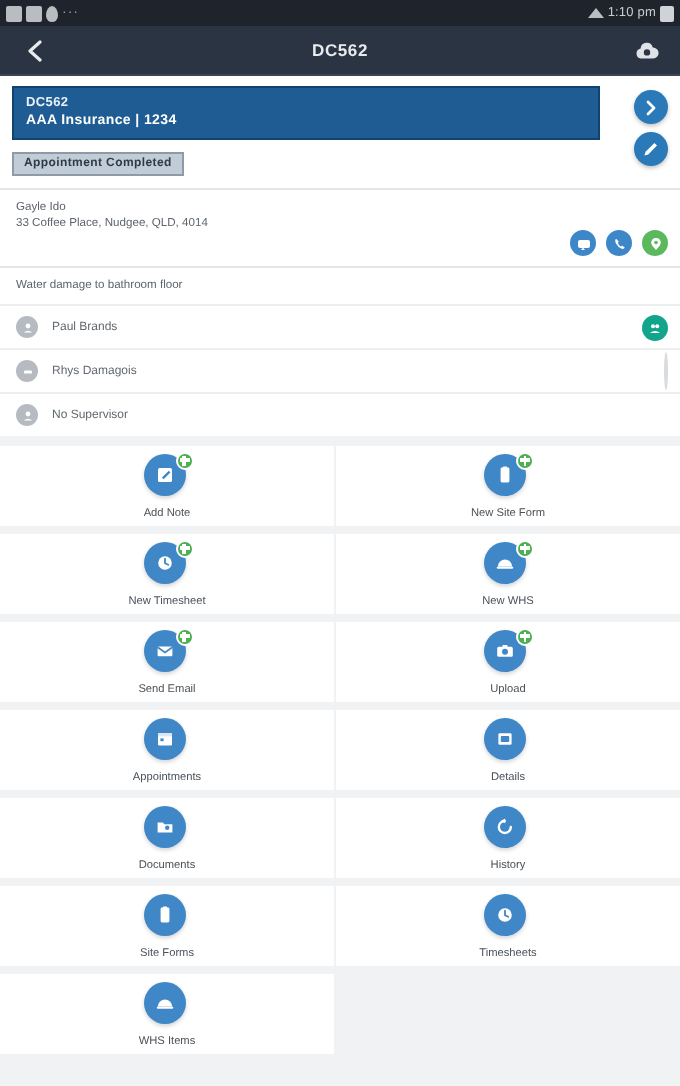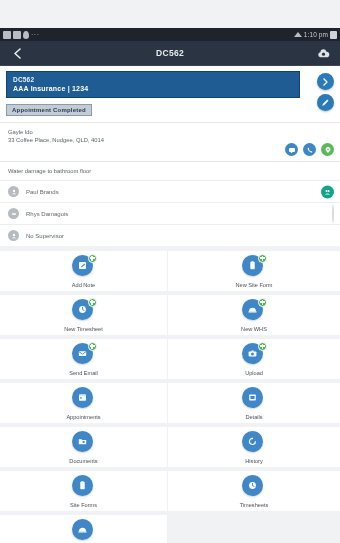--- a/index.html
+++ b/index.html
@@ -2,21 +2,21 @@
 <html><head>
 <meta charset="utf-8">
 <style>
   * { box-sizing: border-box; margin: 0; padding: 0; }
   html, body {
     width: 340px; height: 543px;
     font-family: "Liberation Sans", sans-serif;
     background: #f1f2f4;
     overflow: hidden;
   }
-  #app { width: 340px; height: 421px; position: relative; background: #f1f2f4; margin-top: 28px; }
+  #app { width: 340px; height: 421px; position: relative; background: #f1f2f4; }
 
   
   .statusbar {
     height: 13px; background: #1f242c;
     display: flex; align-items: center; justify-content: space-between;
     padding: 0 3px;
   }
   .sb-left { display: flex; align-items: center; gap: 2px; }
   .sb-ico {
     width: 8px; height: 8px; background: #b9bcc1; border-radius: 1px;

